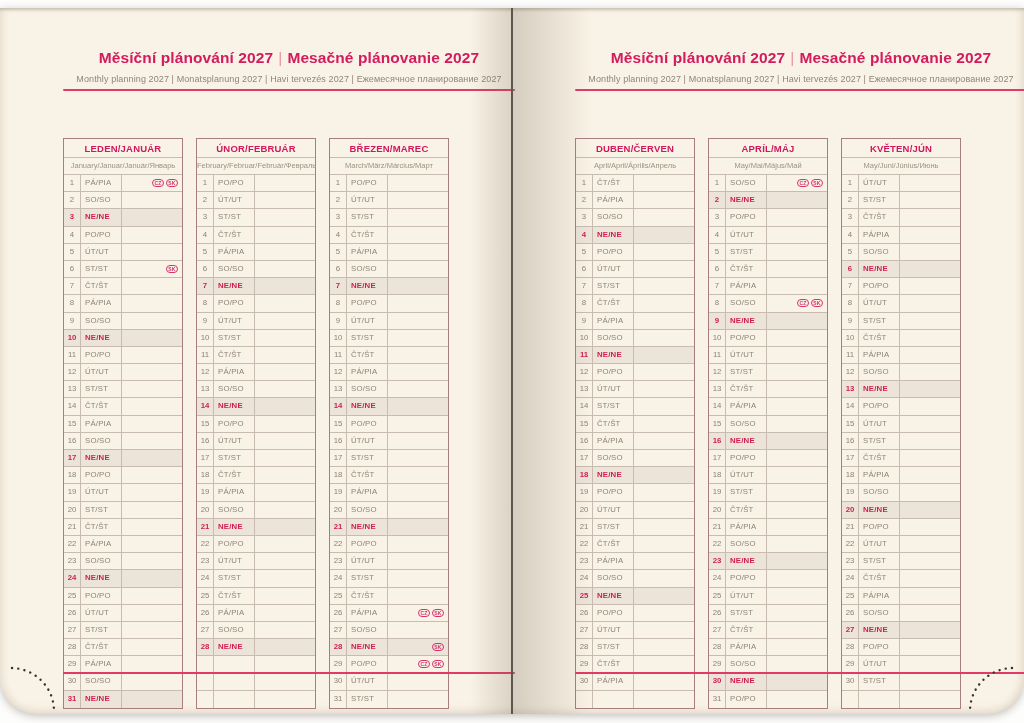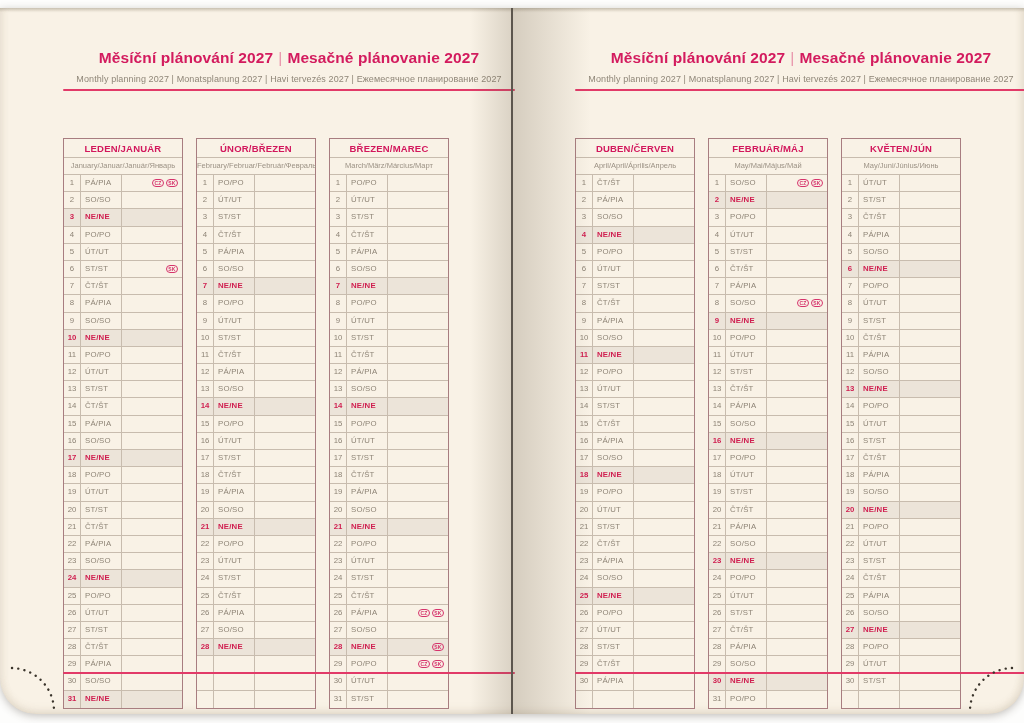--- a/index.html
+++ b/index.html
@@ -236,21 +236,21 @@
                 <div class="cell day">SO/SO</div>
                 <div class="cell note"></div>
               </div>
               <div class="day-row sunday">
                 <div class="cell num">31</div>
                 <div class="cell day">NE/NE</div>
                 <div class="cell note"></div>
               </div>
             </div>
             <div class="month-table" style="left: 133px;">
-              <div class="month-name">ÚNOR/BŘEZEN</div>
+              <div class="month-name">ÚNOR/FEBRUÁR</div>
               <div class="month-sub">February/Februar/Február/Февраль</div>
               <div class="day-row">
                 <div class="cell num">1</div>
                 <div class="cell day">PO/PO</div>
                 <div class="cell note"></div>
               </div>
               <div class="day-row">
                 <div class="cell num">2</div>
                 <div class="cell day">ÚT/UT</div>
                 <div class="cell note"></div>
@@ -734,21 +734,21 @@
                 <div class="cell day">PÁ/PIA</div>
                 <div class="cell note"></div>
               </div>
               <div class="day-row">
                 <div class="cell num"></div>
                 <div class="cell day"></div>
                 <div class="cell note"></div>
               </div>
             </div>
             <div class="month-table" style="left: 133px;">
-              <div class="month-name">FEBRUÁR/MÁJ</div>
+              <div class="month-name">APRÍL/MÁJ</div>
               <div class="month-sub">May/Mai/Május/Май</div>
               <div class="day-row">
                 <div class="cell num">1</div>
                 <div class="cell day">SO/SO</div>
                 <div class="cell note">
                   <div class="badge">CZ</div>
                   <div class="badge">SK</div>
                 </div>
               </div>
               <div class="day-row sunday">

